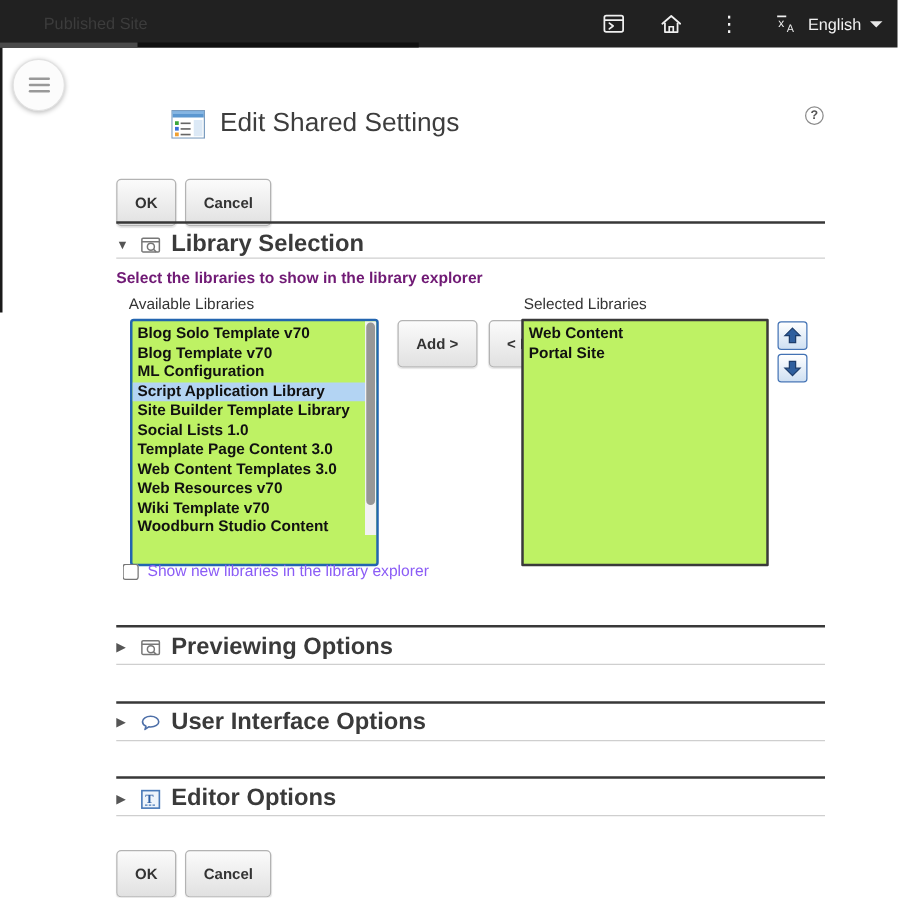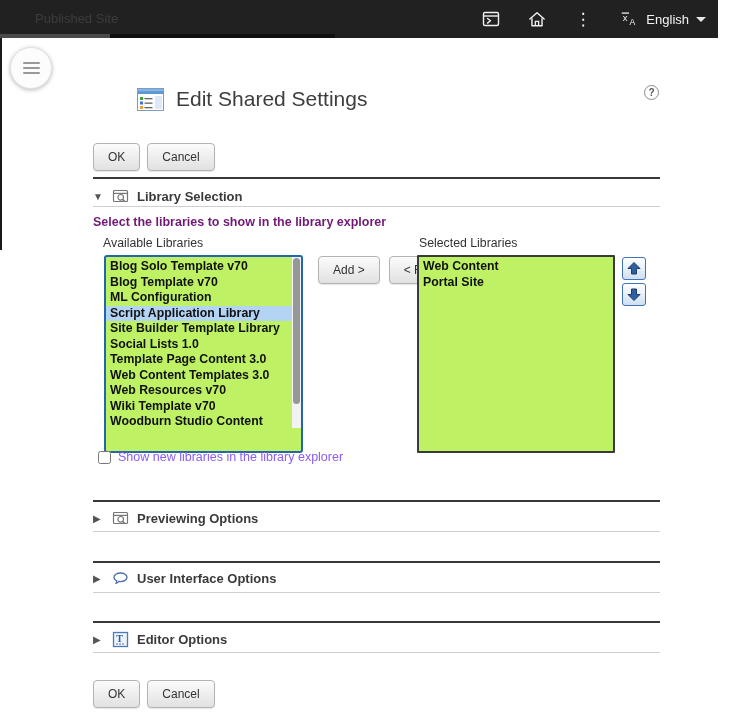--- a/index.html
+++ b/index.html
@@ -57,36 +57,36 @@
   .help-badge {
     position:absolute; right:1px; top:2px; width:15px; height:15px; border-radius:50%;
     border:1px solid #8c8c8c; color:#555; font-size:10px; font-weight:bold;
     display:flex; align-items:center; justify-content:center; cursor:pointer;
   }
 
   .btn {
     background:linear-gradient(#fbfbfb,#e1e1e1);
     border:1px solid #b3b3b3; border-radius:4px;
     font-family:"Liberation Sans", sans-serif;
-    font-size:12px; font-weight:normal; color:#333;
-    padding:1px 14px; height:28px; cursor:pointer;
+    font-size:12px; font-weight:bold; color:#333;
+    padding:1px 14px; height:38px; cursor:pointer;
     box-shadow:0 1px 1px rgba(0,0,0,.10);
   }
   .btn-row-top { position:absolute; top:143px; left:0; display:flex; gap:7px; }
   .btn-row-bottom { position:absolute; top:680px; left:0; display:flex; gap:7px; }
 
   .hr-dark  { position:absolute; left:0; width:567px; height:2px; background:#383838; }
   .hr-light { position:absolute; left:0; width:567px; height:1px; background:#cfcfcf; }
 
   .sec-header {
     position:absolute; left:0; height:20px;
     display:flex; align-items:center; gap:8px; cursor:pointer;
   }
   .sec-tri { font-size:10px; color:#555; width:11px; text-align:left; }
-  .sec-title { font-size:13px; font-weight:bold; color:#3a3a3a; }
+  .sec-title { font-size:19px; font-weight:bold; color:#3a3a3a; }
   .sec-icon { width:17px; height:17px; display:flex; align-items:center; justify-content:center; }
 
   .instruction { position:absolute; top:215px; left:0; font-size:12.5px; font-weight:bold; color:#701a75; }
 
   
   .lib-grid { position:absolute; top:236px; left:0; width:567px; height:200px; }
   .col-label { position:absolute; top:0; font-size:12.3px; color:#333; }
   .lbl-avail { left:10px; }
   .lbl-sel   { left:326px; }
 

